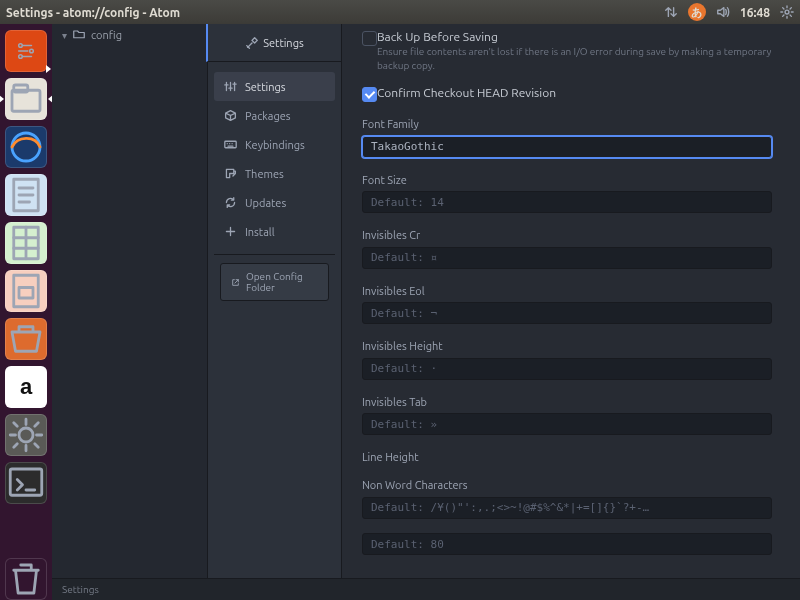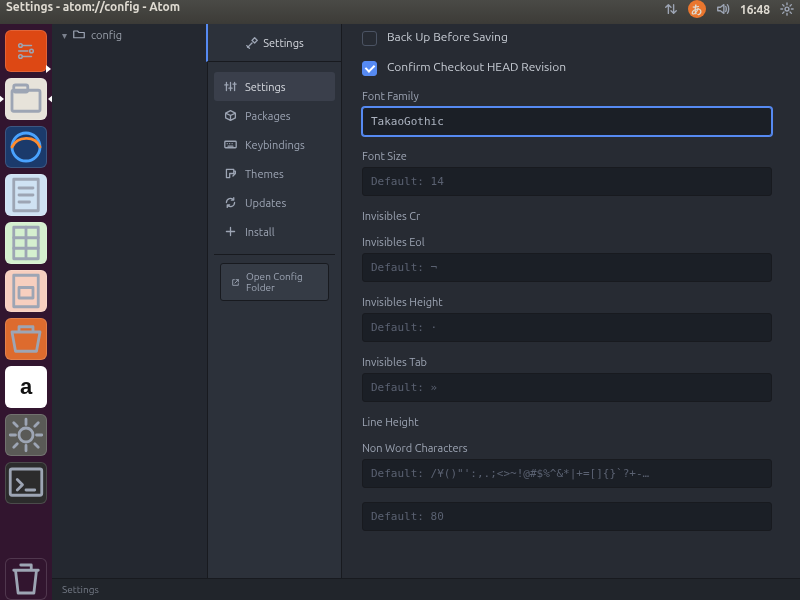--- a/index.html
+++ b/index.html
@@ -1,19 +1,19 @@
 <!DOCTYPE html>
 <html><head>
 <meta charset="utf-8">
 <style>
 * { margin: 0; padding: 0; box-sizing: border-box; font-family: Ubuntu, "DejaVu Sans", sans-serif; }
 body { width: 800px; height: 600px; overflow: hidden; background: #3b1a37; position: relative; }
 
 
-.topbar { height: 24px; background: linear-gradient(#4a4a46,#3c3b37); color: #dfdbd2; display: flex; align-items: flex-start; font-size: 12px; font-weight: bold; padding: 0 6px; }
+.topbar { height: 24px; background: linear-gradient(#4a4a46,#3c3b37); color: #dfdbd2; display: flex; align-items: center; font-size: 12px; font-weight: bold; padding: 0 6px; }
 .topbar .title { flex: 1; }
 .tray { display: flex; align-items: center; gap: 10px; }
 .tray span, .tray .ticon { color: #dfdbd2; }
 .ticon { width: 14px; height: 14px; display: inline-flex; align-items: center; justify-content: center; }
 .ime-badge { width: 18px; height: 18px; border-radius: 9px; background: #e9762e; color: #fff; font-size: 11px; display: flex; align-items: center; justify-content: center; font-weight: bold; }
 
 
 .launcher { position: absolute; left: 0; top: 24px; bottom: 0; width: 52px; background: rgba(30,10,28,.28); display: flex; flex-direction: column; align-items: center; padding-top: 6px; gap: 6px; }
 .licon { width: 42px; height: 42px; border-radius: 6px; background: #6b6b6b; position: relative; display:flex;align-items:center;justify-content:center; }
 .licon::before { content:""; position:absolute; inset:0; border-radius:6px; box-shadow: inset 0 0 0 1px rgba(255,255,255,.15); }
@@ -54,29 +54,29 @@
 .side-inner{padding:10px 6px;display:flex;flex-direction:column;gap:0;}
 .nav-item { display:flex; align-items:center; gap:8px; padding:8px 10px; font-size:11px; color:#9da5b4; border-radius:3px; cursor:pointer; }
 .nav-item.active { background:#3a3f4b; color:#d7dae0; }
 .nav-item svg{width:13px;height:13px;flex-shrink:0;}
 .side .divider{height:1px;background:#181a1f;margin:8px 0;}
 .ocf-btn{margin:0 6px;padding:7px 10px;border:1px solid #181a1f;border-radius:3px;background:#353b45;color:#9da5b4;font-size:10px;display:flex;align-items:center;gap:6px;cursor:pointer;}
 .ocf-btn svg{width:11px;height:11px;}
 
 .main { flex:1; overflow:auto; padding:6px 28px 12px 20px; background:#272b33; }
 .group{margin-bottom:14px;}
-.chk-row{display:flex;align-items:flex-start;gap:10px;}
+.chk-row{display:flex;align-items:flex-start;}
 .chkbox{width:15px;height:15px;border-radius:3px;border:1px solid #4b5363;flex-shrink:0;margin-top:1px;}
 .chkbox.checked{background:#568af2;border-color:#568af2;position:relative;}
 .chkbox.checked::after{content:"";position:absolute;left:4px;top:1px;width:4px;height:7px;border:solid #fff;border-width:0 2px 2px 0;transform:rotate(45deg);}
 .chk-label{font-size:12px;color:#c7ccd4;}
 .chk-desc{font-size:10px;color:#6f7684;margin-top:2px;line-height:1.35;}
 
-.field-label{font-size:11px;color:#9da5b4;margin-bottom:5px;}
-.tinput{width:100%;height:29px;background:#1b1f26;border:1px solid #181a1f;border-radius:3px;color:#abb2bf;font-size:11px;padding:0 8px;font-family:Menlo,Consolas,monospace;}
+.field-label{font-size:11px;color:#9da5b4;margin-bottom:5px;margin-top:16px;}
+.tinput{width:100%;height:22px;background:#1b1f26;border:1px solid #181a1f;border-radius:3px;color:#abb2bf;font-size:11px;padding:0 8px;font-family:Menlo,Consolas,monospace;}
 .tinput.focused{border:1px solid #568af2;box-shadow:0 0 0 1px #568af2;}
 .tinput::placeholder{color:#5a6171;}
 
 .status{height:22px;border-top:1px solid #181a1f;background:#21252b;font-size:10px;color:#757b87;display:flex;align-items:center;padding:0 10px;}
 
 
 svg { stroke:#9da5b4; fill:none; stroke-width:1.6; stroke-linecap:round; stroke-linejoin:round; }
 </style>
 </head>
 <body>
@@ -249,20 +249,21 @@
           </div>
         </div>
       </div>
 
       <div class="main">
         <div class="group">
           <div class="chk-row">
             <div class="chkbox"></div>
             <div>
               <div class="chk-label">Back Up Before Saving</div>
+              <div class="chk-desc">Ensure file contents aren't lost if there is an I/O error during save by making a temporary backup copy.</div>
             </div>
           </div>
         </div>
 
         <div class="group">
           <div class="chk-row">
             <div class="chkbox checked"></div>
             <div class="chk-label">Confirm Checkout HEAD Revision</div>
           </div>
         </div>
@@ -272,20 +273,21 @@
           <input class="tinput focused" value="TakaoGothic" style="">
         </div>
 
         <div class="group">
           <div class="field-label">Font Size</div>
           <input class="tinput" placeholder="Default: 14" style="">
         </div>
 
         <div class="group">
           <div class="field-label">Invisibles Cr</div>
+          <input class="tinput" placeholder="Default: ¤" style="">
         </div>
 
         <div class="group">
           <div class="field-label">Invisibles Eol</div>
           <input class="tinput" placeholder="Default: ¬" style="">
         </div>
 
         <div class="group">
           <div class="field-label">Invisibles Height</div>
           <input class="tinput" placeholder="Default: ·" style="">

